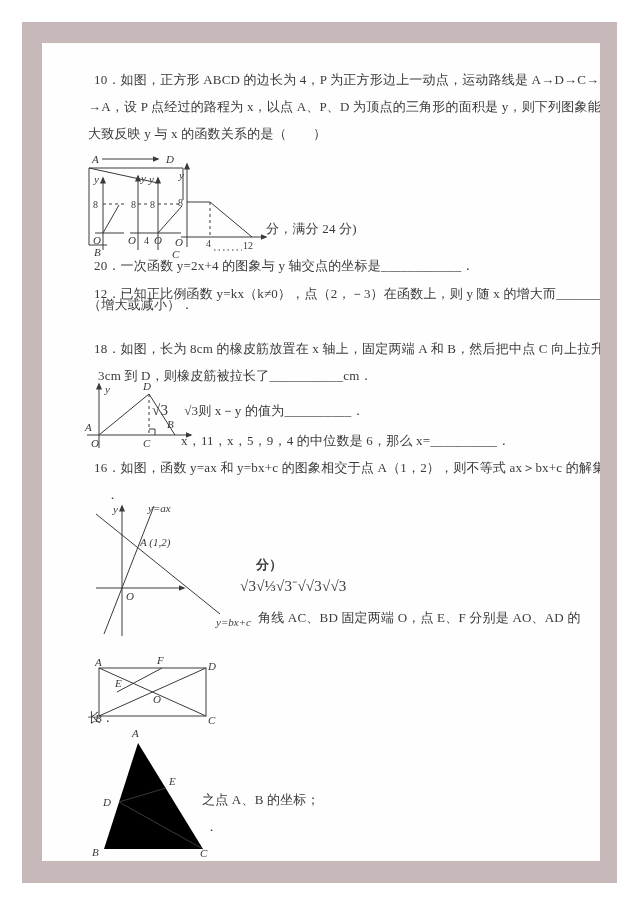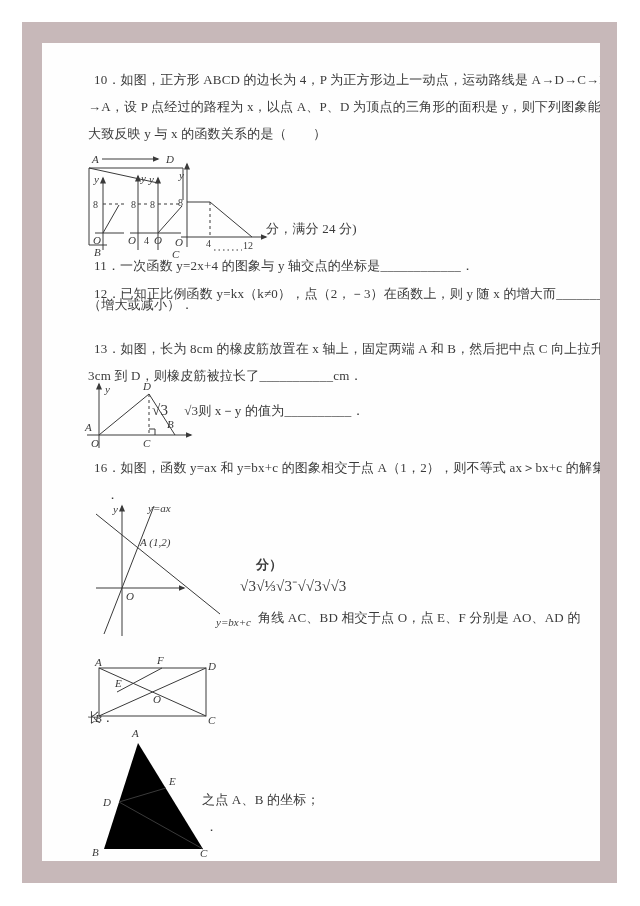--- a/index.html
+++ b/index.html
@@ -90,61 +90,62 @@
     <line class="dash" x1="124" y1="50" x2="124" y2="85"></line>
     <line x1="124" y1="50" x2="166" y2="85"></line>
     <line x1="95" y1="85" x2="180" y2="85" marker-end="url(#arw)"></line>
     <text x="97" y="94" text-anchor="end">O</text>
     <text x="120" y="95" class="num">4</text>
     <text x="157" y="97" class="num">12</text>
     <line class="dots" x1="128" y1="98" x2="156" y2="98"></line>
   </svg>
   <div class="t" style="left:224px;top:178px">分，满分 24 分)</div>
 
-  <div class="t" style="left:52px;top:215px">11．一次函数 y=2x+4 的图象与 y 轴交点的坐标是____________．</div>
+  <div class="t" style="left:52px;top:215px">20．一次函数 y=2x+4 的图象与 y 轴交点的坐标是____________．</div>
   <div class="t" style="left:52px;top:243px">12．已知正比例函数 y=kx（k≠0），点（2，－3）在函数上，则 y 随 x 的增大而________</div>
   <div class="t" style="left:46px;top:254px">（增大或减小）．</div>
-  <div class="t" style="left:52px;top:298px">13．如图，长为 8cm 的橡皮筋放置在 x 轴上，固定两端 A 和 B，然后把中点 C 向上拉升</div>
-  <div class="t" style="left:46px;top:325px">3cm 到 D，则橡皮筋被拉长了___________cm．</div>
+  <div class="t" style="left:52px;top:298px">18．如图，长为 8cm 的橡皮筋放置在 x 轴上，固定两端 A 和 B，然后把中点 C 向上拉升</div>
+  <div class="t" style="left:56px;top:325px">3cm 到 D，则橡皮筋被拉长了___________cm．</div>
 
   <svg class="fig" style="left:43px;top:335px" width="115" height="72" viewBox="0 0 115 72">
     <line x1="14" y1="70" x2="14" y2="6" marker-end="url(#arw)"></line>
     <text x="20" y="15">y</text>
     <line x1="2" y1="57" x2="106" y2="57" marker-end="url(#arw)"></line>
     <text x="0" y="53">A</text>
     <text x="6" y="69">O</text>
     <line x1="14" y1="57" x2="64" y2="16"></line>
     <text x="58" y="12">D</text>
     <line class="dash" x1="64" y1="16" x2="64" y2="57"></line>
     <polyline points="64,51 70,51 70,57"></polyline>
     <line x1="64" y1="16" x2="90" y2="57"></line>
     <text x="82" y="50">B</text>
     <text x="58" y="69">C</text>
   </svg>
 
   <div class="t" style="left:110px;top:358px"><span class="rad">√3</span><span class="q14gap"></span><span>√3则 x－y 的值为__________．</span></div>
+  <div class="t" style="left:139px;top:390px">x，11，x，5，9，4 的中位数是 6，那么 x=__________．</div>
 
   <div class="t" style="left:52px;top:417px">16．如图，函数 y=ax 和 y=bx+c 的图象相交于点 A（1，2），则不等式 ax＞bx+c 的解集为.</div>
   <div class="t" style="left:64px;top:444px">．</div>
 
   <svg class="fig" style="left:50px;top:457px" width="170" height="138" viewBox="0 0 170 138">
     <line x1="30" y1="136" x2="30" y2="6" marker-end="url(#arw)"></line>
     <text x="26" y="13" text-anchor="end">y</text>
     <line x1="4" y1="88" x2="92" y2="88" marker-end="url(#arw)"></line>
     <text x="42" y="100" text-anchor="end">O</text>
     <line x1="12" y1="134" x2="62" y2="6"></line>
     <line x1="4" y1="14" x2="128" y2="114"></line>
     <text x="56" y="12">y=ax</text>
     <text x="48" y="46">A (1,2)</text>
     <text x="124" y="126">y=bx+c</text>
   </svg>
   <div class="t" style="left:214px;top:514px;font-weight:bold">分）</div>
   <div class="t rad" style="left:198px;top:534px">√3√⅓√3⁻√√3√√3</div>
 
-  <div class="t" style="left:216px;top:567px">角线 AC、BD 相交于点 O，点 E、F 分别是 AO、AD 的</div>
+  <div class="t" style="left:216px;top:567px">角线 AC、BD 固定两端 O，点 E、F 分别是 AO、AD 的</div>
 
   <svg class="fig" style="left:53px;top:613px" width="125" height="75" viewBox="0 0 125 75">
     <rect x="4" y="12" width="107" height="48"></rect>
     <line x1="4" y1="12" x2="111" y2="60"></line>
     <line x1="4" y1="60" x2="111" y2="12"></line>
     <line x1="67" y1="12" x2="22" y2="36"></line>
     <text x="0" y="10">A</text>
     <text x="62" y="8">F</text>
     <text x="113" y="14">D</text>
     <text x="20" y="31">E</text>

